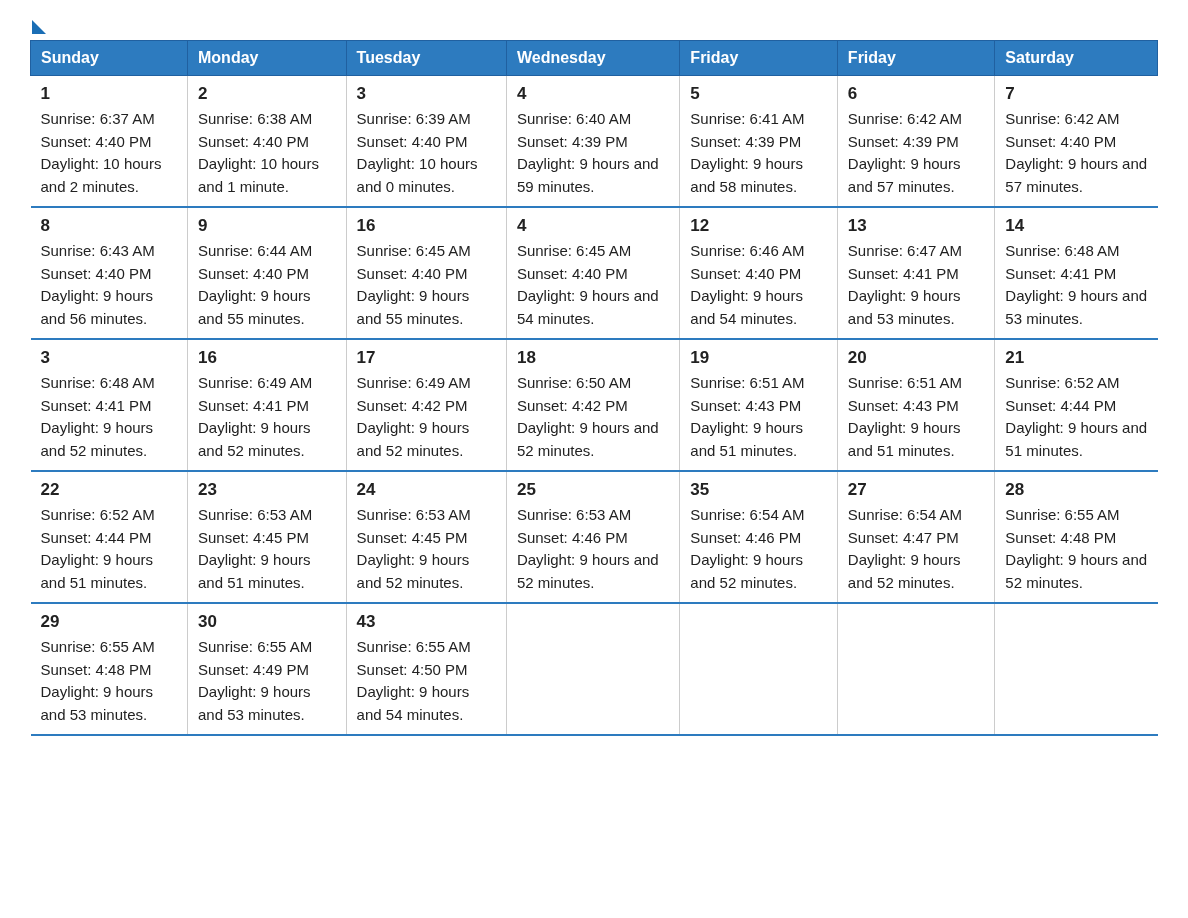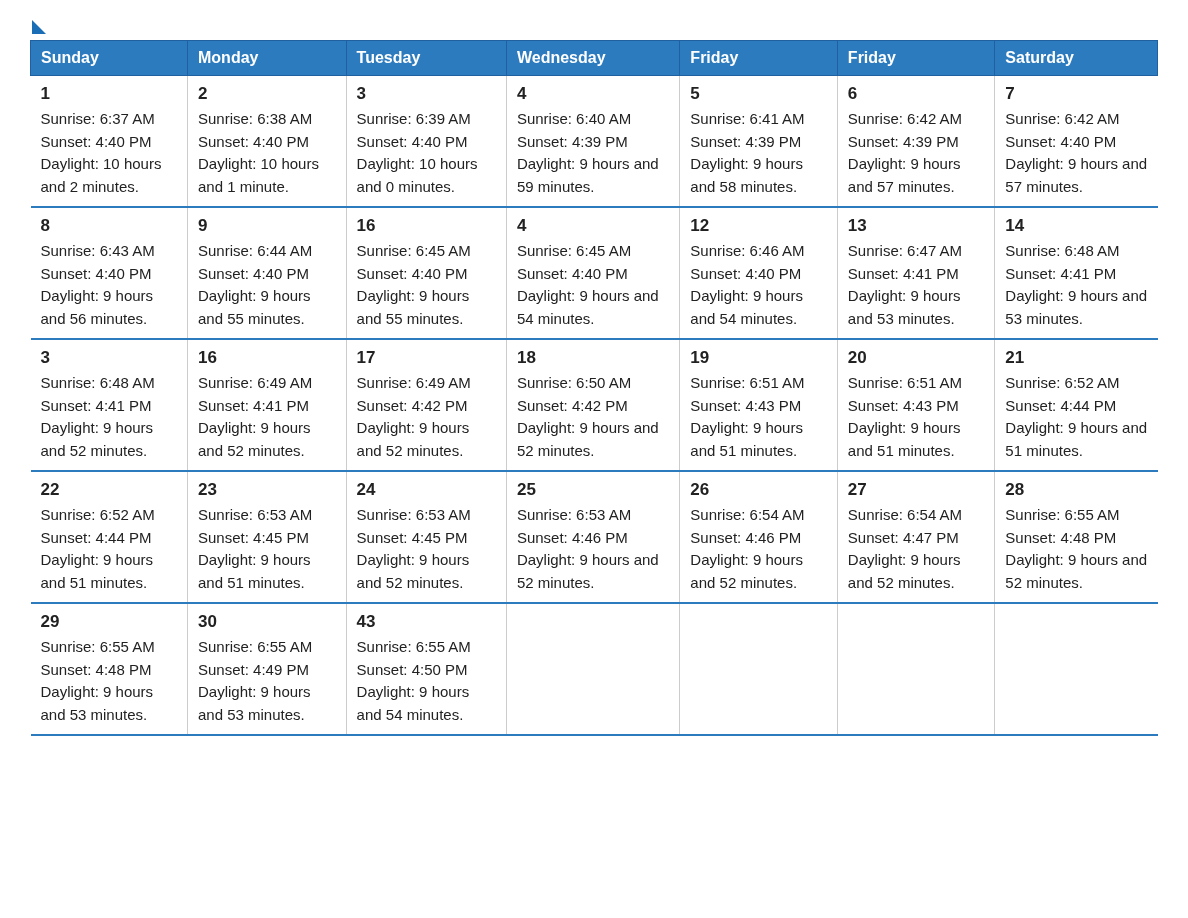--- a/index.html
+++ b/index.html
@@ -236,21 +236,21 @@
         </td>
         <td>
           <span class="day-num">24</span>
           <div class="day-info">Sunrise: 6:53 AM<br>Sunset: 4:45 PM<br>Daylight: 9 hours and 52 minutes.</div>
         </td>
         <td>
           <span class="day-num">25</span>
           <div class="day-info">Sunrise: 6:53 AM<br>Sunset: 4:46 PM<br>Daylight: 9 hours and 52 minutes.</div>
         </td>
         <td>
-          <span class="day-num">26</span>
+          <span class="day-num">35</span>
           <div class="day-info">Sunrise: 6:54 AM<br>Sunset: 4:46 PM<br>Daylight: 9 hours and 52 minutes.</div>
         </td>
         <td>
           <span class="day-num">27</span>
           <div class="day-info">Sunrise: 6:54 AM<br>Sunset: 4:47 PM<br>Daylight: 9 hours and 52 minutes.</div>
         </td>
         <td>
           <span class="day-num">28</span>
           <div class="day-info">Sunrise: 6:55 AM<br>Sunset: 4:48 PM<br>Daylight: 9 hours and 52 minutes.</div>
         </td>

